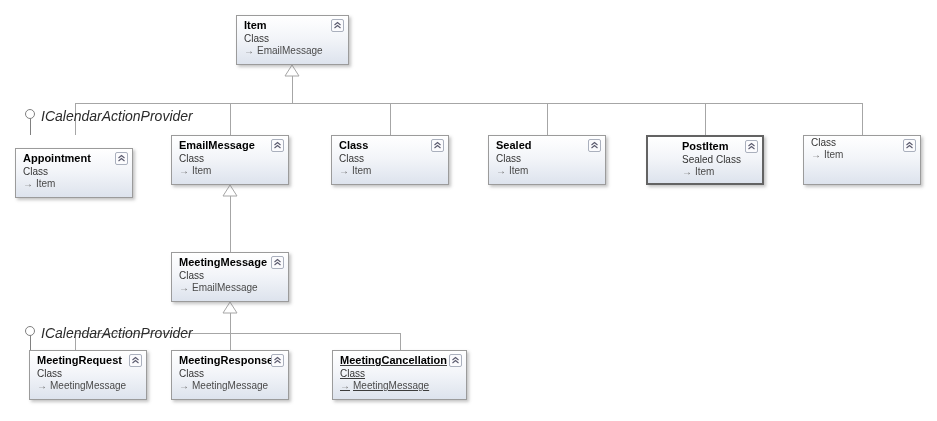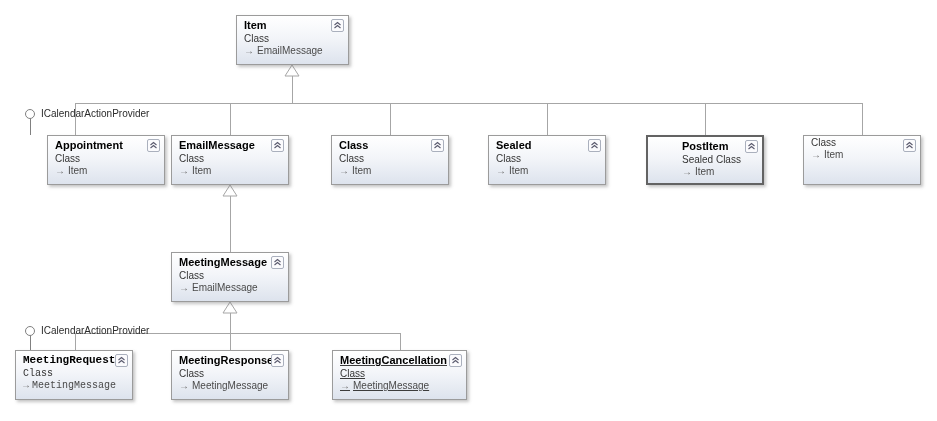--- a/index.html
+++ b/index.html
@@ -55,35 +55,36 @@
   .cls-base {
     padding: 0 7px;
     line-height: 12px;
     color: #4a4a4a;
     display: flex; align-items: center; gap: 3px;
     white-space: nowrap;
   }
   .base-arrow { color: #707070; font-size: 10px; line-height: 10px; }
   .lollipop-label {
     position: absolute;
-    font-size: 10px;
+    font-size: 14px;
     color: #2b2b2b;
     z-index: 2;
     white-space: nowrap;
+    font-style: italic;
   }
   
   #box-item               { left: 236px; top: 15px;  width: 113px; }
-  #box-appointment        { left: 15px;  top: 135px; width: 118px; margin-left: 32px; }
+  #box-appointment        { left: 15px;  top: 148px; width: 118px; }
   #box-emailMessage       { left: 171px; top: 135px; width: 118px; }
   #box-task               { left: 331px; top: 135px; width: 118px; }
   #box-contact            { left: 488px; top: 135px; width: 118px; }
   #box-postItem           { left: 646px; top: 135px; width: 118px; }
   #box-contactGroup       { left: 803px; top: 135px; width: 118px; }
   #box-meetingMessage     { left: 171px; top: 252px; width: 118px; }
-  #box-meetingRequest     { left: 15px;  top: 350px; width: 118px; font-family: Liberation Mono, monospace; }
+  #box-meetingRequest     { left: 29px;  top: 350px; width: 118px; }
   #box-meetingResponse    { left: 171px; top: 350px; width: 118px; }
   #box-meetingCancellation{ left: 332px; top: 350px; width: 135px; text-decoration: underline; }
   #lollipop-label-1 { left: 41px; top: 108px; }
   #lollipop-label-2 { left: 41px; top: 325px; }
 </style>
 </head>
 <body>
 
 <div id="canvas">
 

